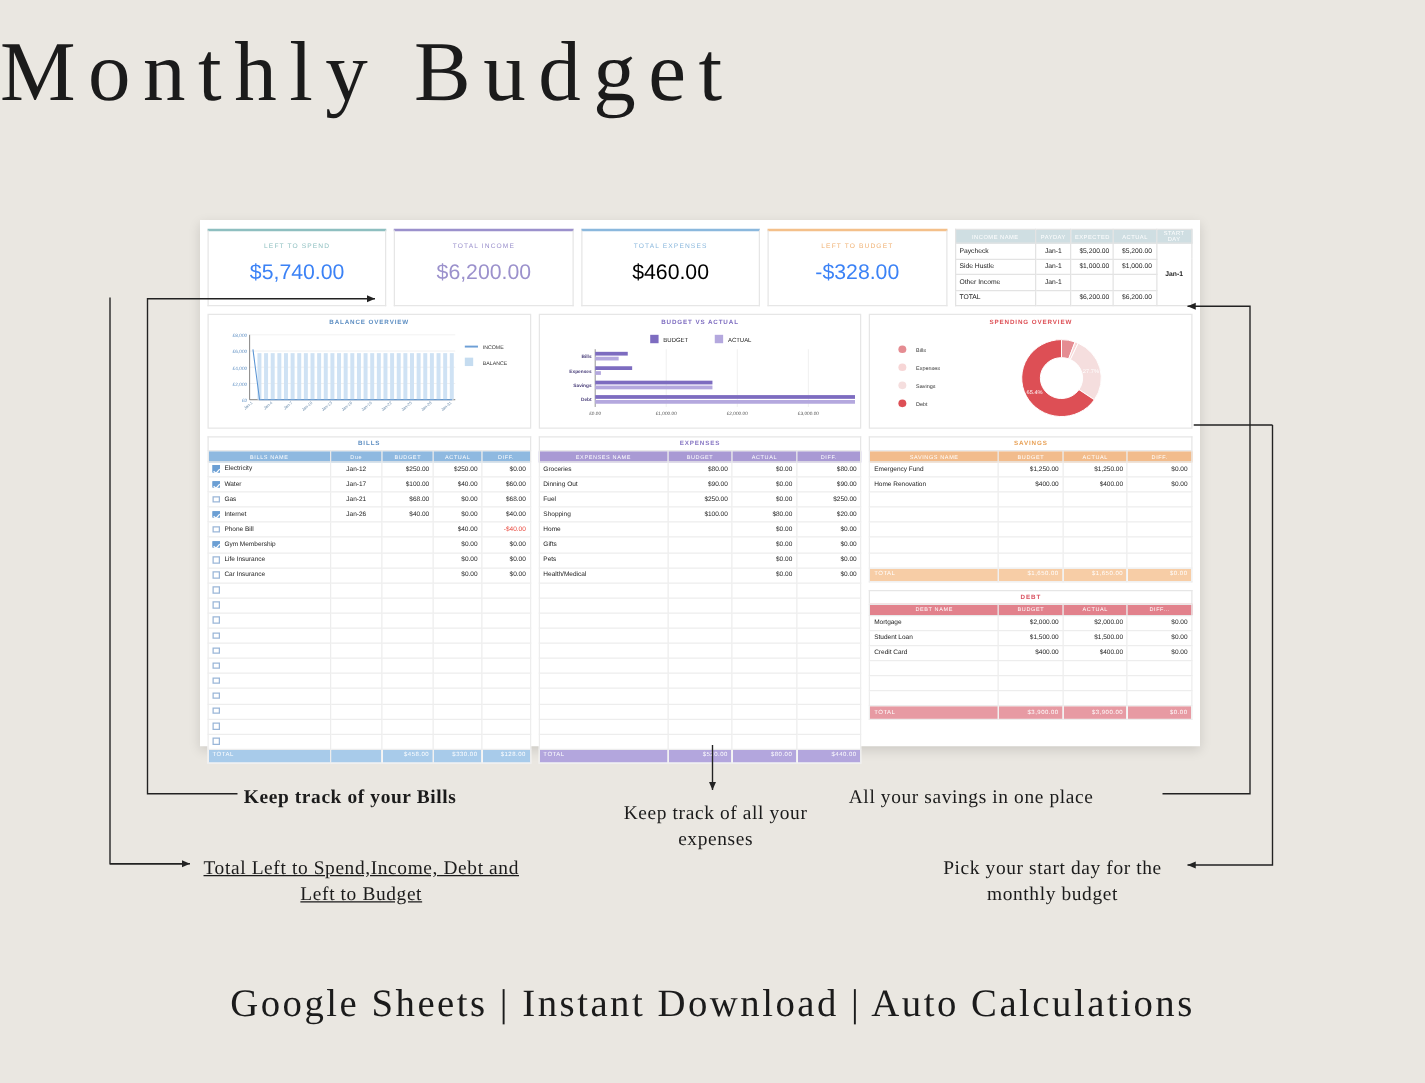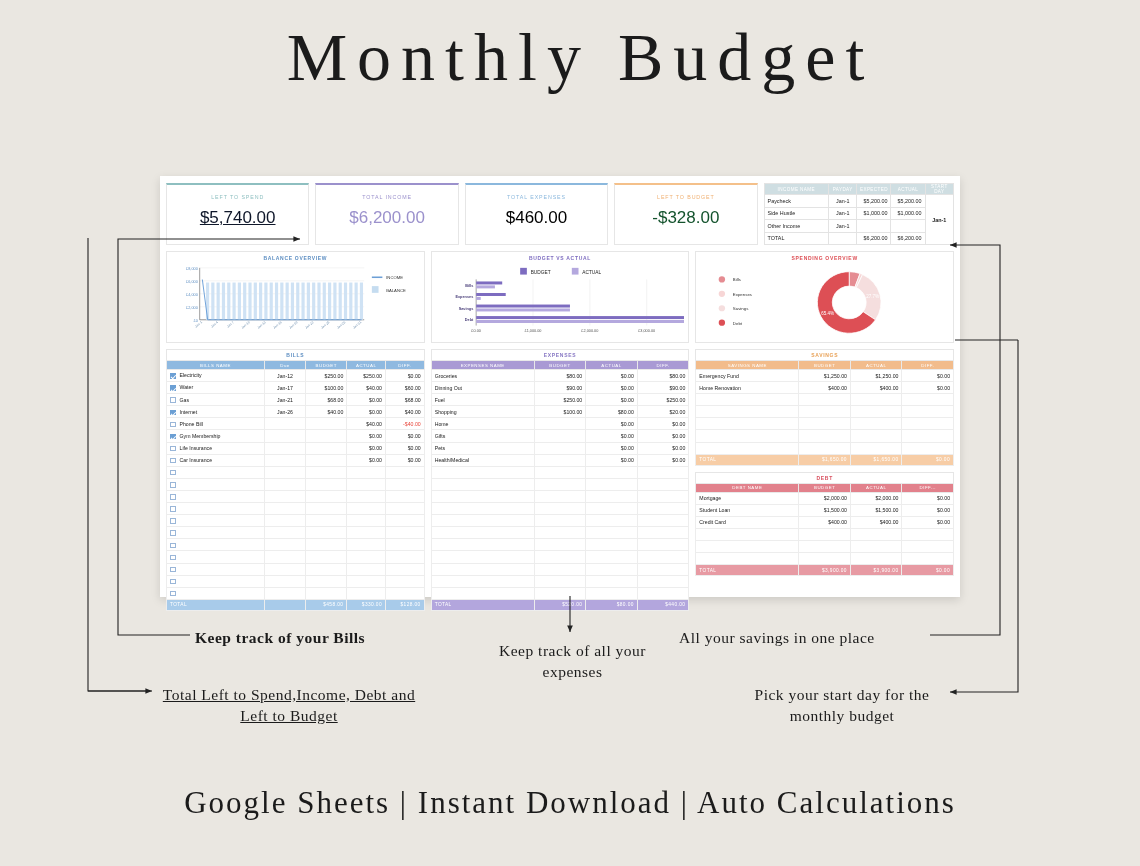--- a/index.html
+++ b/index.html
@@ -5,21 +5,21 @@
   * { box-sizing: border-box; margin: 0; padding: 0; }
   body {
     width: 1140px; height: 866px;
     background: #eae7e1;
     font-family: "Liberation Sans", sans-serif;
     position: relative;
     overflow: hidden;
   }
 
   
-  .hdr { text-align: center; padding-top: 22px; padding-left: 21px; }
+  .hdr { padding-top: 22px; }
   .hdr-title {
     font-family: "Liberation Serif", serif;
     font-size: 68px;
     letter-spacing: 10px;
     color: #1b1b1b;
     font-weight: 400;
     line-height: 1.05;
   }
   .hdr-sub {
     font-family: "Liberation Sans", sans-serif;
@@ -151,33 +151,33 @@
 
 <div class="hdr">
   <div class="hdr-title">Monthly Budget</div>
 </div>
 
 <div class="sheet">
 
   <div class="kpi-row">
     <div class="kpi" id="kpi0" style="border-top-color: rgb(142, 191, 192);">
       <div class="kpi-label" style="color: rgb(142, 191, 192);">LEFT TO SPEND</div>
-      <div class="kpi-val" style="color: #0f172a; text-decoration: underline;">$5,740.00</div>
+      <div class="kpi-val" style="color: #3b82f6;">$5,740.00</div>
     </div>
     <div class="kpi" id="kpi1" style="border-top-color: rgb(155, 145, 204);">
       <div class="kpi-label" style="color: rgb(155, 145, 204);">TOTAL INCOME</div>
       <div class="kpi-val" style="color: rgb(155, 145, 204);">$6,200.00</div>
     </div>
     <div class="kpi" id="kpi2" style="border-top-color: rgb(139, 184, 221);">
       <div class="kpi-label" style="color: rgb(139, 184, 221);">TOTAL EXPENSES</div>
       <div class="kpi-val" style="color: #000000;">$460.00</div>
     </div>
     <div class="kpi" id="kpi3" style="border-top-color: rgb(244, 192, 138);">
       <div class="kpi-label" style="color: rgb(240, 177, 115);">LEFT TO BUDGET</div>
-      <div class="kpi-val" style="color: #14532d;">-$328.00</div>
+      <div class="kpi-val" style="color: #3b82f6;">-$328.00</div>
     </div>
     <table class="income-tbl" id="income-table">
         <colgroup>
           <col style="width:34%">
           <col style="width:15%">
           <col style="width:18%">
           <col style="width:18%">
           <col style="width:15%">
         </colgroup>
         <tbody>

